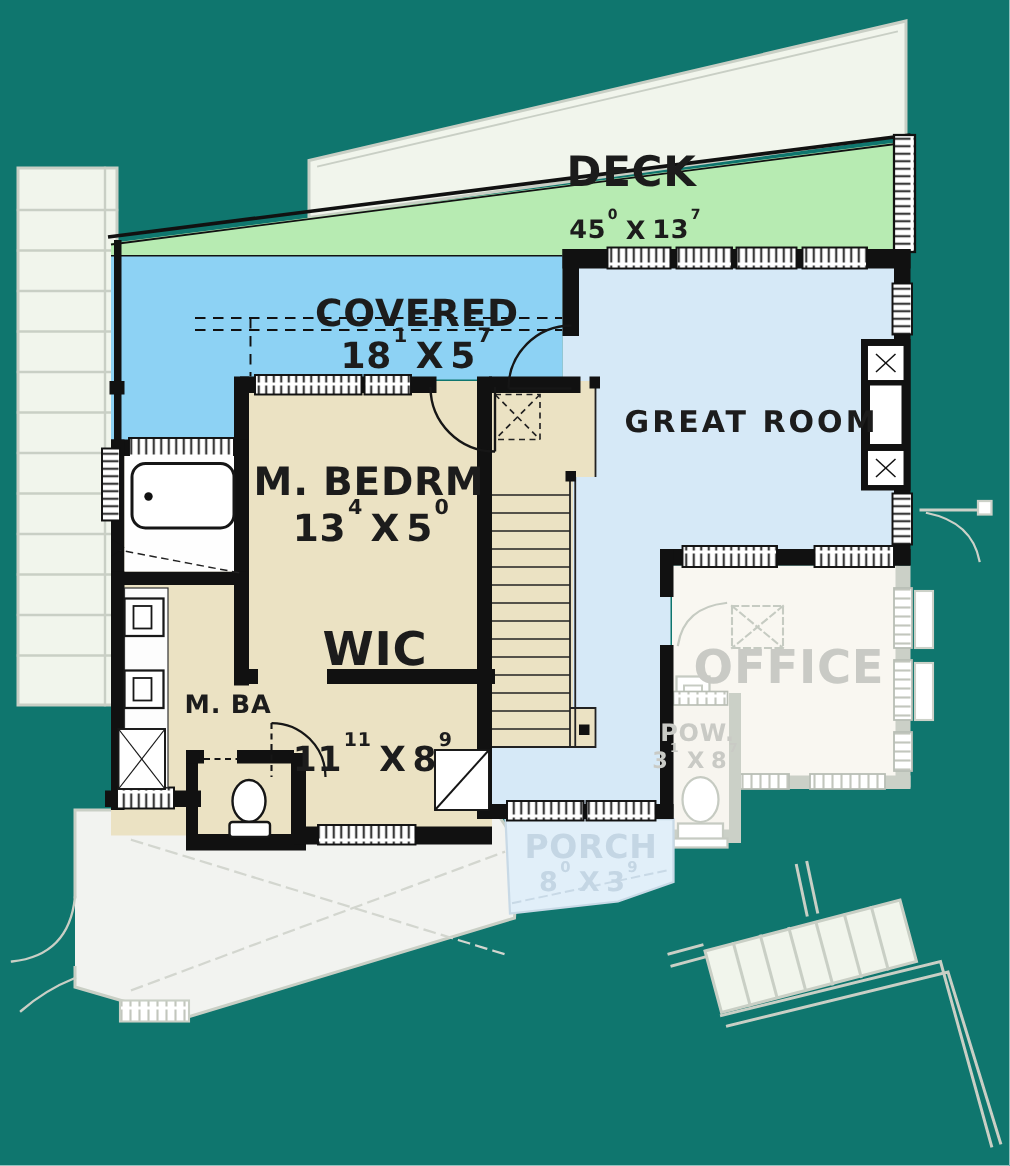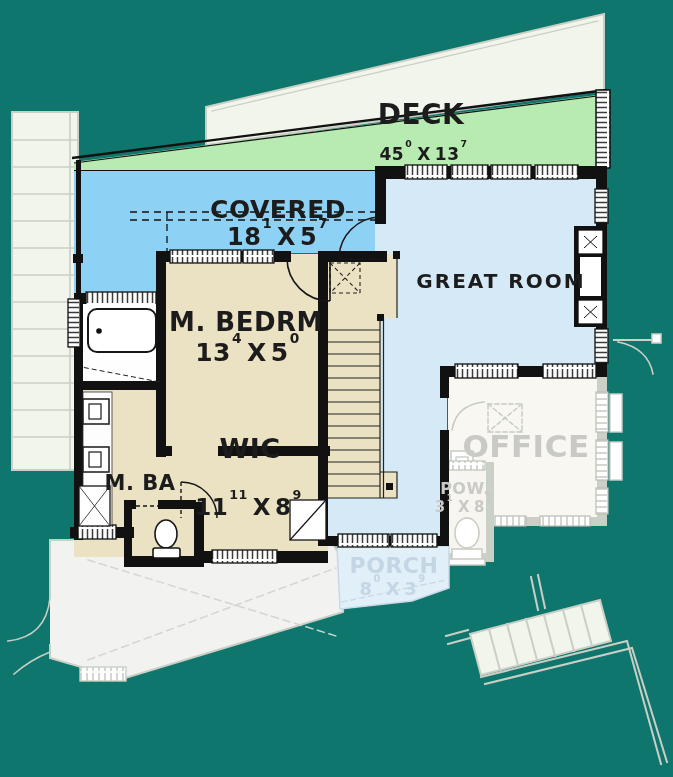--- a/index.html
+++ b/index.html
@@ -311,23 +311,23 @@
 <div class="lbl dims" style="left:424px;top:154px;font-size:17px;"><span>45</span><sup>0</sup><span class="xsep">X</span><span>13</span><sup>7</sup></div>
 
 <div class="lbl" style="left:278px;top:209px;font-size:25px;text-align:center;">COVERED</div>
 <div class="lbl dims" style="left:278px;top:237px;font-size:24px;"><span>18</span><sup>1</sup><span class="xsep">X</span><span>5</span><sup>7</sup></div>
 
 <div class="lbl" style="left:246px;top:322px;font-size:26px;">M. BEDRM</div>
 
 <div class="lbl ls-wide" style="left:501px;top:281px;font-size:20px;">GREAT ROOM</div>
 <div class="lbl dims" style="left:248px;top:352px;font-size:25px;"><span>13</span><sup>4</sup><span class="xsep">X</span><span>5</span><sup>0</sup></div>
 
-<div class="lbl" style="left:140px;top:471px;font-size:21px;margin-top:12px;">M. BA</div>
-
-<div class="lbl" style="left:250px;top:448px;font-size:27px;">WIC</div>
+<div class="lbl" style="left:152px;top:471px;font-size:17px;">M. BA</div>
+
+<div class="lbl" style="left:250px;top:434px;font-size:31px;">WIC</div>
 <div class="lbl dims" style="left:249px;top:507px;font-size:23px;"><span>11</span><sup>11</sup><span class="xsep">X</span><span>8</span><sup>9</sup></div>
 
 <div class="lbl fade" style="left:526px;top:446px;font-size:31px;">OFFICE</div>
 
 <div class="lbl fade" style="left:465px;top:489px;font-size:16px;">POW.</div>
 <div class="lbl dims fade" style="left:464px;top:507px;font-size:15px;"><span>3</span><sup>1</sup><span class="xsep">X</span><span>8</span><sup>7</sup></div>
 
 <div class="lbl fade-porch" style="left:394px;top:566px;font-size:22px;">PORCH</div>
 <div class="lbl dims fade-porch" style="left:393px;top:589px;font-size:18px;"><span>8</span><sup>0</sup><span class="xsep">X</span><span>3</span><sup>9</sup></div>
 

